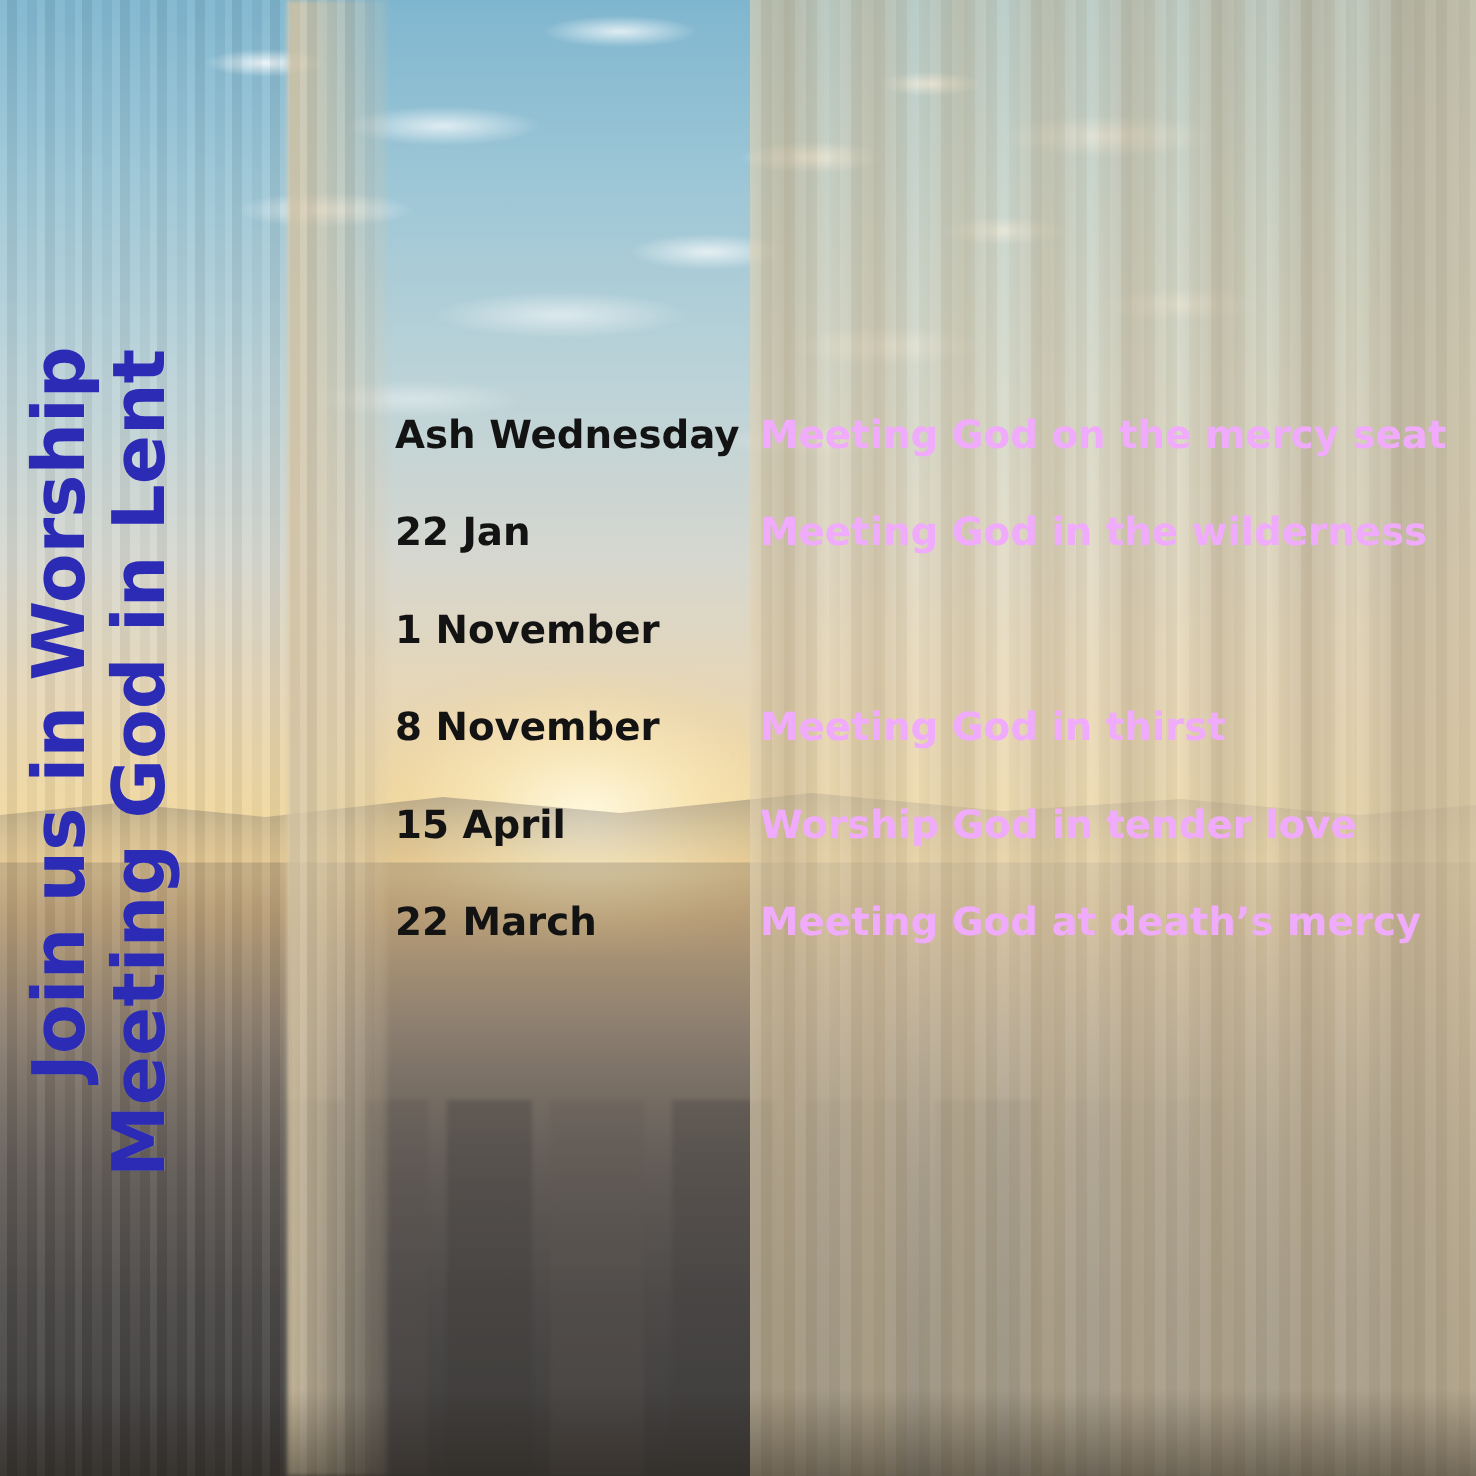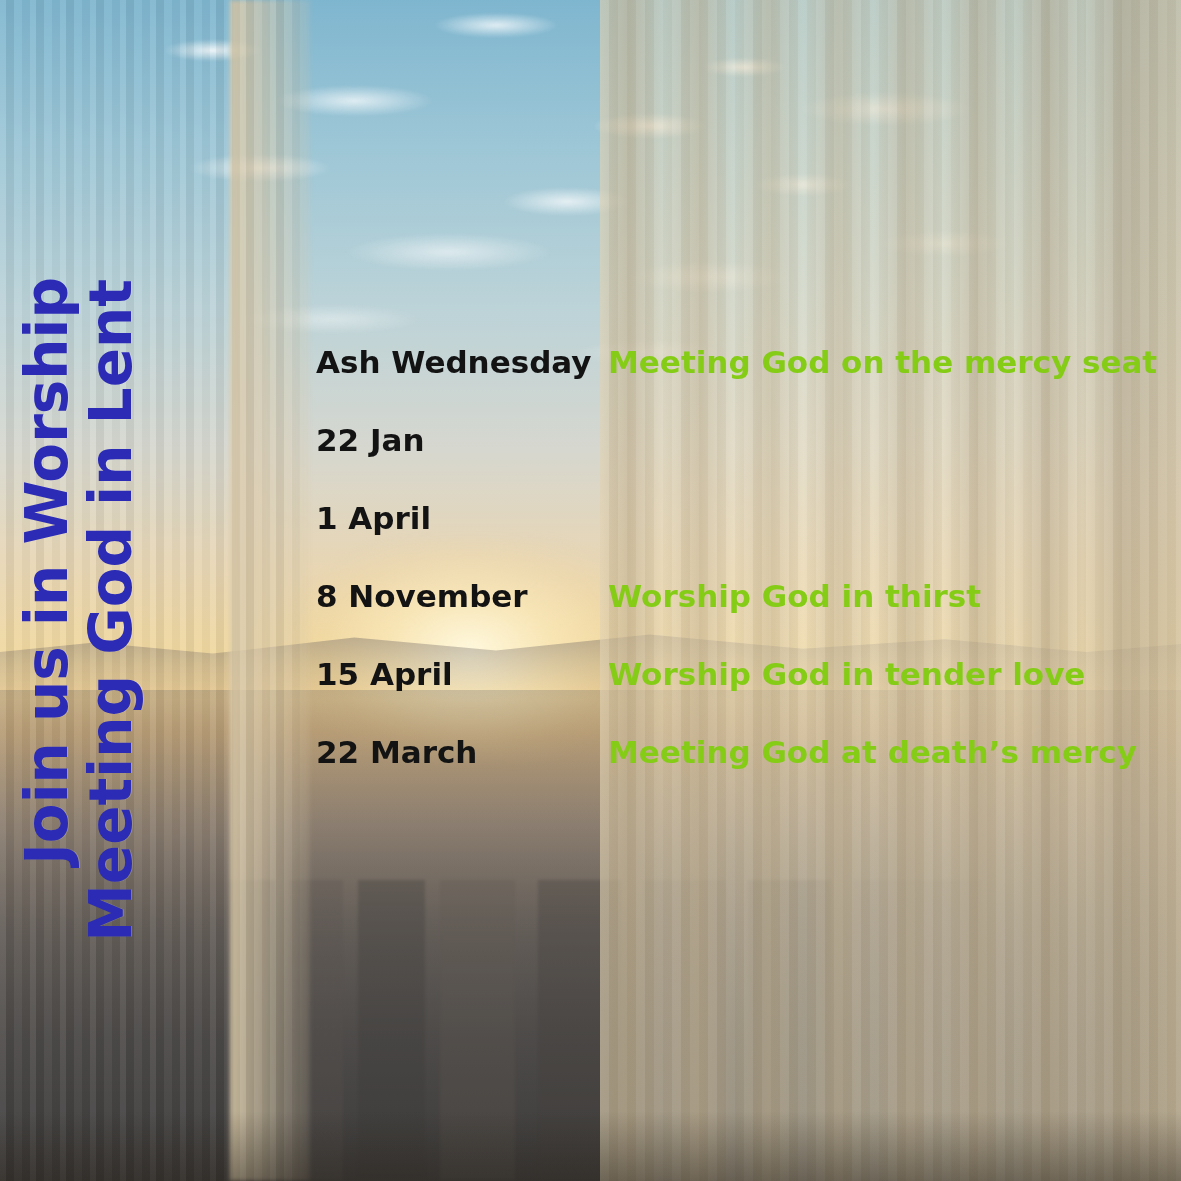--- a/index.html
+++ b/index.html
@@ -205,38 +205,38 @@
     white-space: nowrap;
     text-shadow: 0 1px 0 rgba(255,255,255,.18);
   }
   .vtitle.t1 { margin-top: -40px; }
   .vtitle.t2 { margin-top: 40px; }
 
   
   .schedule {
     position: absolute;
     left: 316px;
-    top: 344px;
+    top: 330px;
     width: 860px;
   }
   .row {
     display: flex;
     align-items: baseline;
     height: 78px;
   }
   .row .date {
     width: 292px;
     flex: 0 0 292px;
     color: #131313;
     font-weight: bold;
     font-size: 31px;
     white-space: nowrap;
   }
   .row .theme {
-    color: #84cc16;
+    color: #f0abfc;
     font-weight: bold;
     font-size: 31px;
     white-space: nowrap;
   }
 </style>
 </head>
 <body>
 
 <div id="poster">
 
@@ -256,27 +256,28 @@
     <div class="vtitle t2">Meeting God in Lent</div>
   </div>
 
   <div class="schedule">
     <div class="row">
       <div class="date">Ash Wednesday</div>
       <div class="theme">Meeting God on the mercy seat</div>
     </div>
     <div class="row">
       <div class="date">22 Jan</div>
-    </div>
-    <div class="row">
-      <div class="date">1 April</div>
+      <div class="theme">Meeting God in the wilderness</div>
+    </div>
+    <div class="row">
+      <div class="date">1 November</div>
     </div>
     <div class="row">
       <div class="date">8 November</div>
-      <div class="theme">Worship God in thirst</div>
+      <div class="theme">Meeting God in thirst</div>
     </div>
     <div class="row">
       <div class="date">15 April</div>
       <div class="theme">Worship God in tender love</div>
     </div>
     <div class="row">
       <div class="date">22 March</div>
       <div class="theme">Meeting God at death’s mercy</div>
     </div>
   </div>

